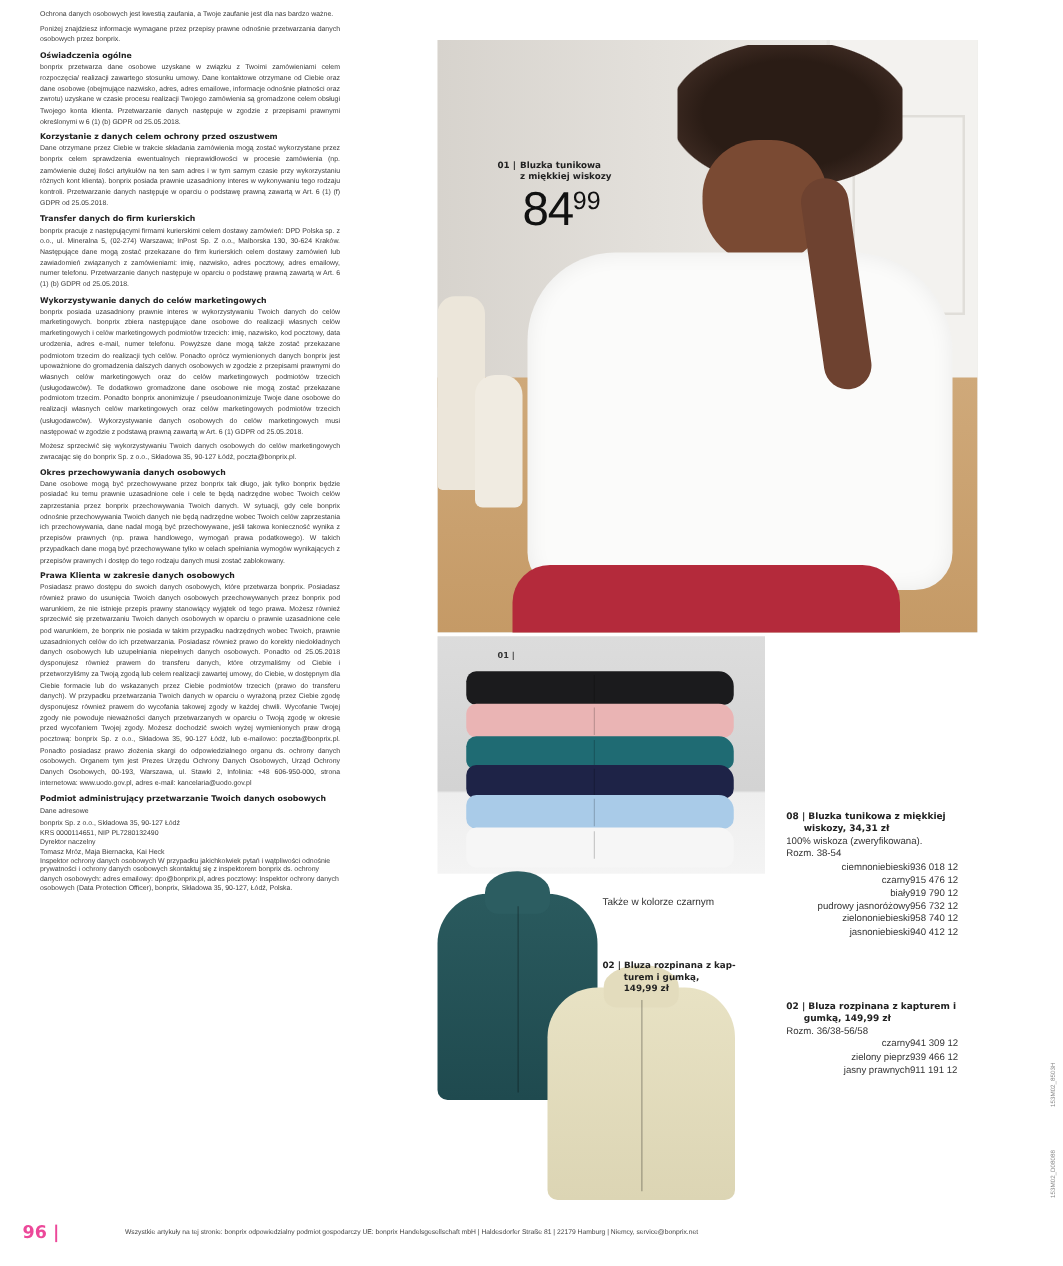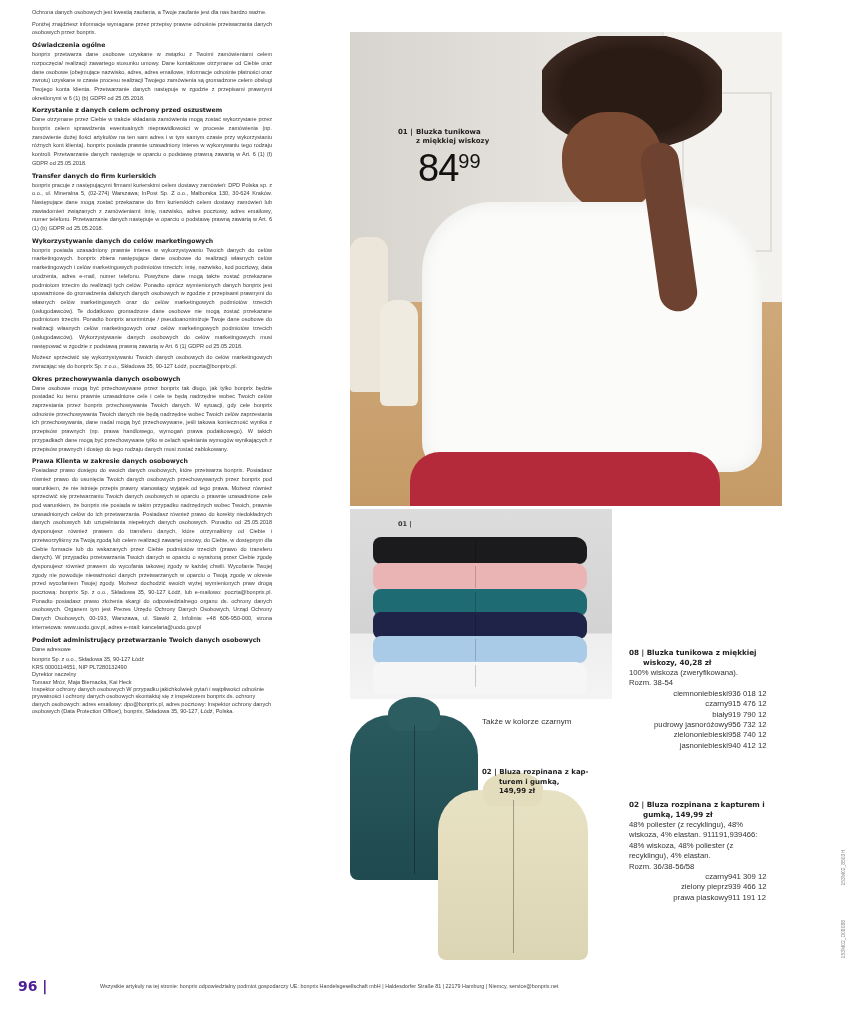--- a/index.html
+++ b/index.html
@@ -7,21 +7,21 @@
   body { position: relative; font-family: "DejaVu Sans", "Liberation Sans", sans-serif; color: #2a2a2a; }
 
   
   .left-col { position: absolute; left: 32px; top: 8px; width: 240px; }
   .page-title { color: #c8174f; font-family: "DejaVu Sans", sans-serif; font-weight: bold; font-size: 12.4px; line-height: 15.5px; letter-spacing: -0.2px; margin-bottom: 9px; }
   .para { font-family: "Liberation Sans", sans-serif; font-size: 5.55px; line-height: 8.7px; color: #3a3a3a; text-align: justify; margin-bottom: 3px; }
   .sec-head { font-family: "DejaVu Sans", sans-serif; font-weight: bold; font-size: 6.2px; line-height: 9px; color: #222; margin: 2px 0 1px; }
   .addr { font-family: "Liberation Sans", sans-serif; font-size: 5.55px; line-height: 7.4px; color: #3a3a3a; white-space: pre-line; }
 
   
-  .page-num { position: absolute; left: 18px; top: 978px; font-family: "DejaVu Sans", sans-serif; font-size: 14px; font-weight: bold; color: #4c1d95; }
+  .page-num { position: absolute; left: 18px; top: 978px; font-family: "DejaVu Sans", sans-serif; font-size: 14px; font-weight: bold; color: #ec4899; }
   .footer-note { position: absolute; left: 100px; top: 983px; font-family: "Liberation Sans", sans-serif; font-size: 5.4px; color: #444; white-space: nowrap; }
   .side-code { position: absolute; right: 4px; font-family: "Liberation Sans", sans-serif; font-size: 5px; color: #888; writing-mode: vertical-rl; transform: rotate(180deg); }
   .side-code.a { top: 850px; }
   .side-code.b { top: 920px; }
 
   
   .photo-main { position: absolute; left: 350px; top: 32px; width: 432px; height: 474px; overflow: hidden; background: #e2dfda; }
   .ph-wall { position: absolute; left: 0; top: 0; width: 100%; height: 62%; background: linear-gradient(90deg,#d7d3cd 0%,#e3e0db 40%,#ebe9e5 70%,#f2f1ee 100%); }
   .ph-door { position: absolute; right: 0; top: 0; width: 28%; height: 57%; background: #f3f2ef; border-left: 3px solid #e5e3df; }
   .ph-door-panel { position: absolute; right: 10px; top: 60px; width: 90px; height: 160px; border: 2px solid #e0ded9; }
@@ -149,21 +149,21 @@
 <div class="also-black">Także w kolorze czarnym</div>
 <div class="label-02">
   <span>02 | Bluza rozpinana z kap-</span>
   <span class="indent">turem i gumką,</span>
   <span class="indent">149,99 zł</span>
 </div>
 
 <div class="info info-01">
   <div class="title">
     <span>08 | Bluzka tunikowa z miękkiej</span>
-    <span class="indent">wiskozy, 40,28 zł</span>
+    <span class="indent">wiskozy, 34,31 zł</span>
   </div>
   <div>100% wiskoza (zweryfikowana).</div>
   <div>Rozm. 38-54</div>
   <div class="row">
       <span>ciemnoniebieski</span>
       <span class="code">936 018 12</span>
     </div>
   <div class="row">
       <span>czarny</span>
       <span class="code">915 476 12</span>
@@ -184,32 +184,31 @@
       <span>jasnoniebieski</span>
       <span class="code">940 412 12</span>
     </div>
 </div>
 
 <div class="info info-02">
   <div class="title">
     <span>02 | Bluza rozpinana z kapturem i</span>
     <span class="indent">gumką, 149,99 zł</span>
   </div>
-  <div>48% poliester (z recyklingu), 48% wiskoza, 4% elastan. 911191,939466: 48% wiskoza, 48% poliester (z recyklingu), 4% elastan.</div>
   <div>Rozm. 36/38-56/58</div>
   <div class="row">
       <span>czarny</span>
       <span class="code">941 309 12</span>
     </div>
   <div class="row">
       <span>zielony pieprz</span>
       <span class="code">939 466 12</span>
     </div>
   <div class="row">
-      <span>prawa piaskowy</span>
+      <span>jasny prawnych</span>
       <span class="code">911 191 12</span>
     </div>
 </div>
 
 <div class="page-num">96 |</div>
 <div class="footer-note">Wszystkie artykuły na tej stronie: bonprix odpowiedzialny podmiot gospodarczy UE: bonprix Handelsgesellschaft mbH | Haldesdorfer Straße 81 | 22179 Hamburg | Niemcy, service@bonprix.net</div>
 <div class="side-code a">153M02_8503H</div>
 <div class="side-code b">153M02_D08088</div>
 
 </body></html>

